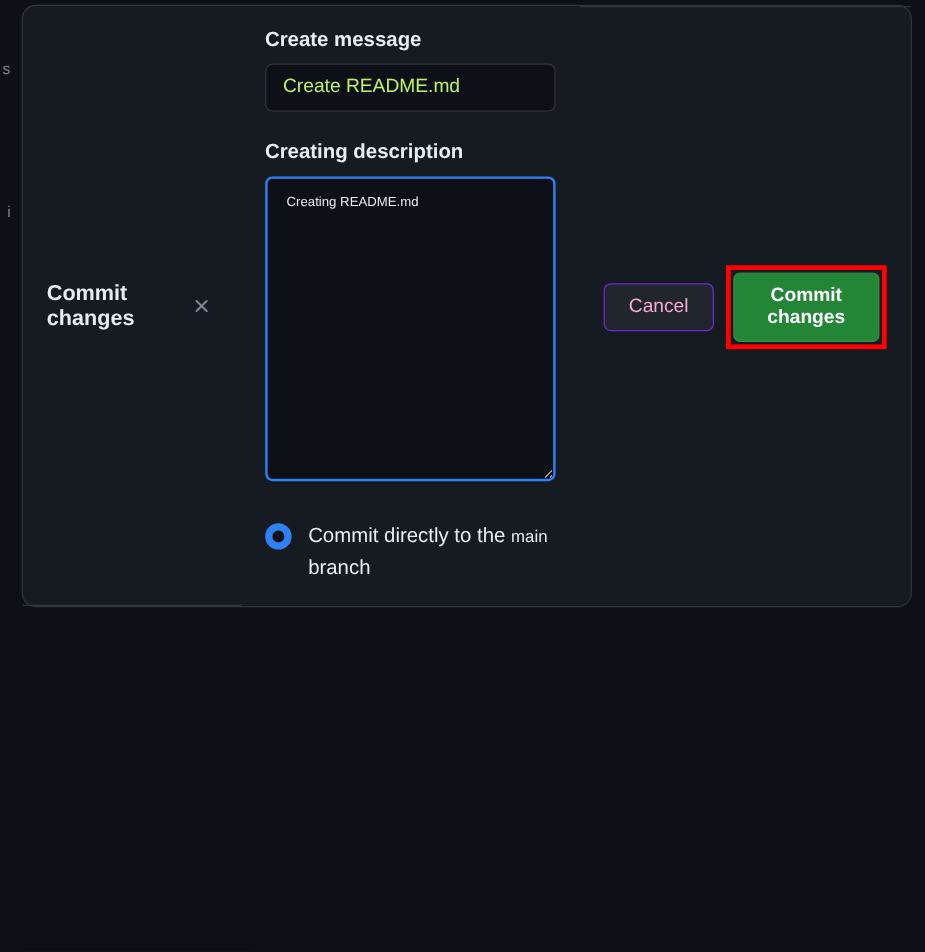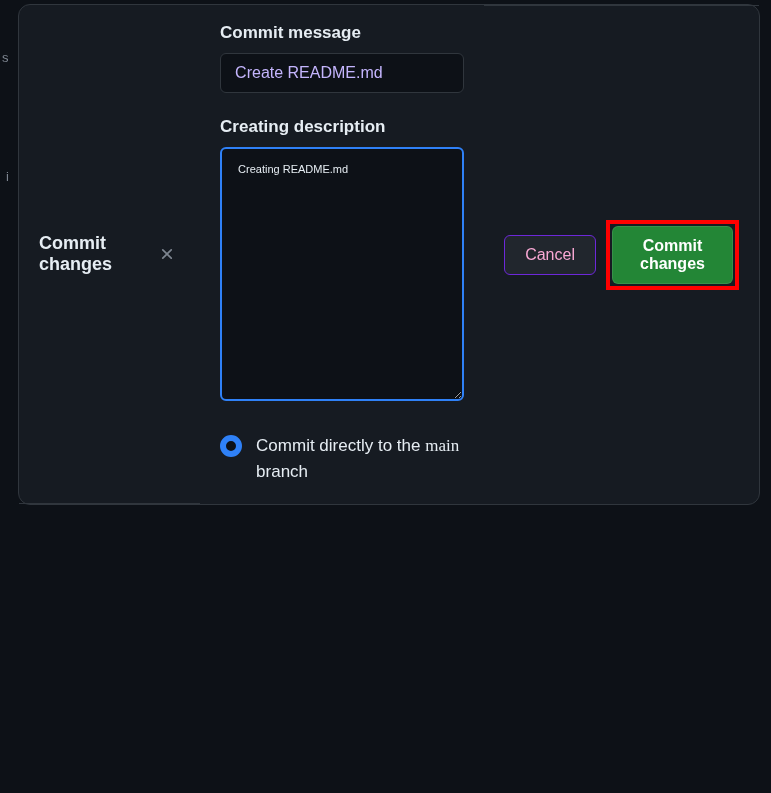--- a/index.html
+++ b/index.html
@@ -69,21 +69,21 @@
       margin-bottom: 10px;
       display: block;
     }
     .text-input {
       width: 100%;
       background: #0d1117;
       border: 1px solid #30363d;
       border-radius: 6px;
       padding: 10px 14px;
       font-size: 16px;
-      color: #c4b5fd;
+      color: #bef264;
       outline: none;
       font-family: inherit;
     }
     .textarea-input {
       width: 100%;
       background: #0d1117;
       border: 2px solid #2f81f7;
       border-radius: 6px;
       padding: 14px 16px;
       font-size: 11px;
@@ -123,22 +123,22 @@
     .radio-circle.unselected {
       border: 2px solid #6e7681;
       background: transparent;
     }
     .radio-label {
       font-size: 17px;
       color: #e6edf3;
       line-height: 1.5;
     }
     .radio-label .code {
-      font-family: Liberation Serif, serif;
-      font-size: 17px;
+      font-family: Liberation Sans, sans-serif;
+      font-size: 14px;
       text-align: center;
     }
     .radio-label .bold {
       font-weight: 600;
     }
     .link {
       color: #2f81f7;
       text-decoration: underline;
       cursor: pointer;
     }
@@ -188,21 +188,21 @@
     <div class="dialog-title">Commit changes</div>
     <button class="close-btn">
       <svg width="18" height="18" viewBox="0 0 16 16" fill="currentColor">
         <path d="M3.72 3.72a.75.75 0 0 1 1.06 0L8 6.94l3.22-3.22a.749.749 0 0 1 1.275.326.749.749 0 0 1-.215.734L9.06 8l3.22 3.22a.749.749 0 0 1-.326 1.275.749.749 0 0 1-.734-.215L8 9.06l-3.22 3.22a.751.751 0 0 1-1.042-.018.751.751 0 0 1-.018-1.042L6.94 8 3.72 4.78a.75.75 0 0 1 0-1.06Z"></path>
       </svg>
     </button>
   </div>
 
   <div class="dialog-body">
     <div class="field-group">
-      <label class="field-label">Commit message</label>
+      <label class="field-label">Create message</label>
       <input type="text" class="text-input" value="Create README.md" style="">
     </div>
 
     <div class="field-group" style="margin-bottom:0;">
       <label class="field-label">Creating description</label>
       <textarea class="textarea-input" style="">Creating README.md</textarea>
     </div>
 
     <div class="radio-group">
       <label class="radio-option">

